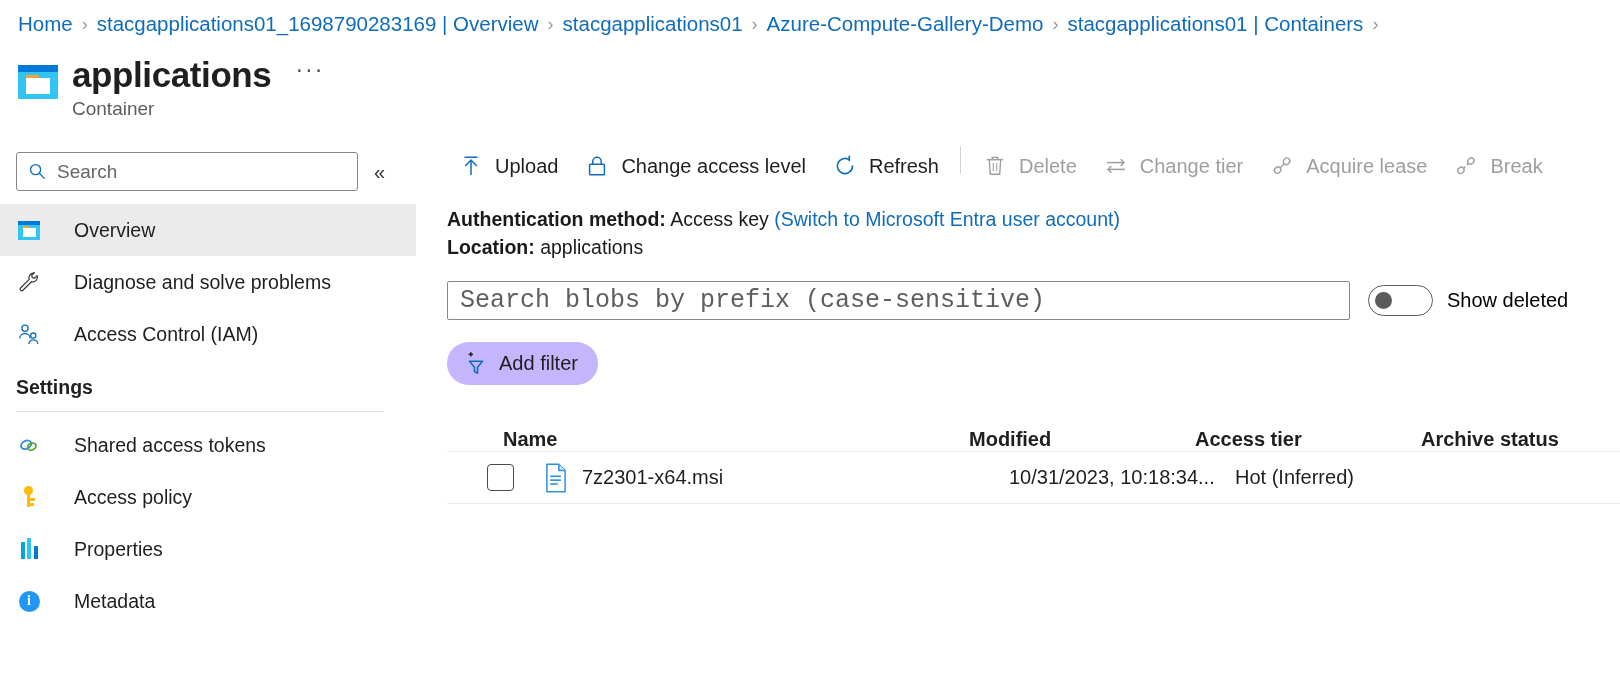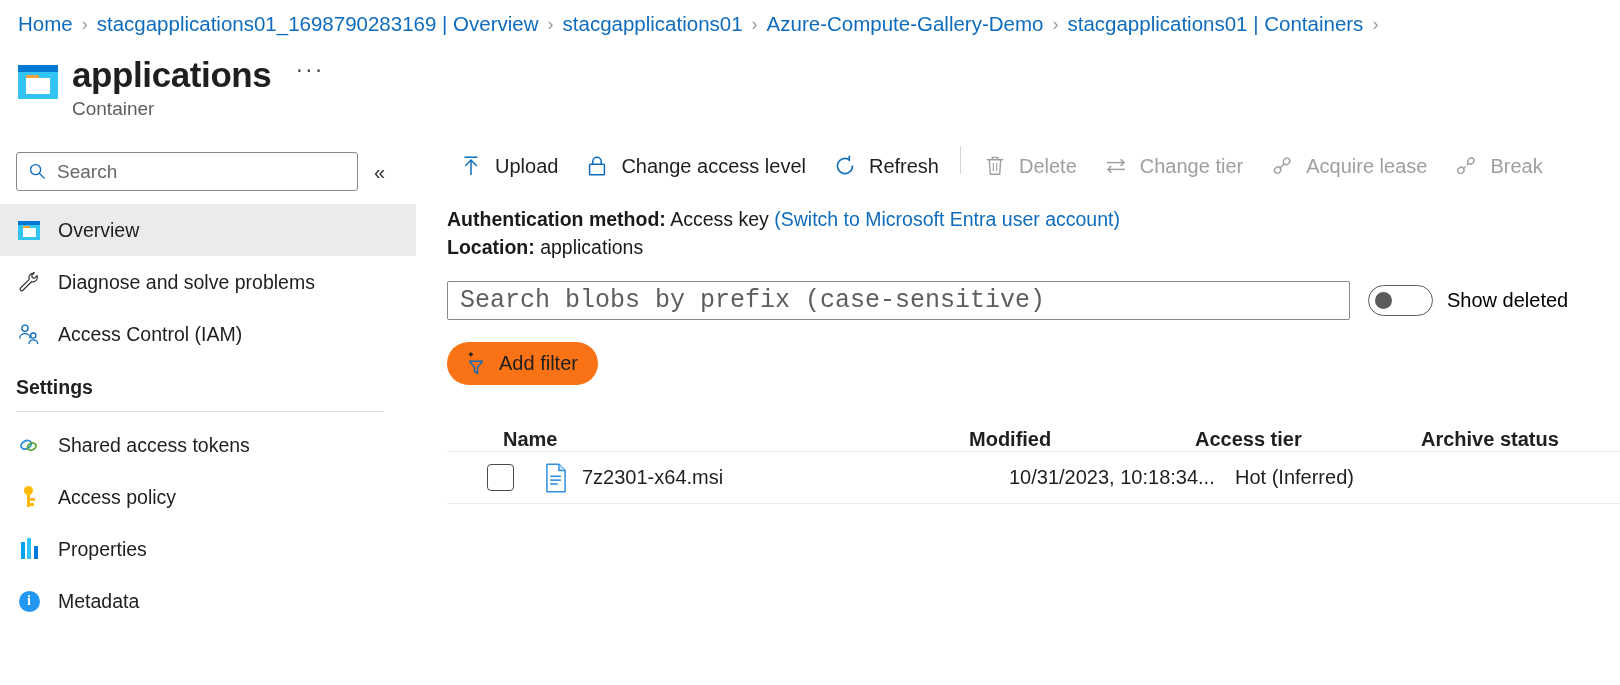--- a/index.html
+++ b/index.html
@@ -60,21 +60,21 @@
   }
   .search-input::placeholder { color: #65676b; opacity: 1; }
   .collapse-btn {
     margin-left: 16px; color: #323130; font-size: 20px; cursor: pointer;
     line-height: 1; user-select: none;
   }
 
   .nav-list { margin-top: 13px; }
   .nav-item {
     height: 52px; display: flex; align-items: center;
-    padding-left: 16px; cursor: pointer; font-size: 19.5px; color: #201f1e;
+    padding-left: 16px; cursor: pointer; font-size: 19.5px; color: #201f1e; gap: 16px;
   }
   .nav-item.selected { background: #ebebeb; }
   .nav-ico { width: 26px; height: 26px; margin-right: 16px; flex: none; display:flex; align-items:center; justify-content:center; }
 
   .nav-section {
     padding-left: 16px; padding-right: 32px; margin-top: 16px;
   }
   .nav-section-title { font-size: 19.5px; font-weight: 600; color: #201f1e; }
   .nav-divider { height: 1px; background: #e1dfdd; margin-top: 12px; }
 
@@ -131,21 +131,21 @@
   }
   .toggle .knob {
     position: absolute; left: 6px; top: 6px; width: 17px; height: 17px;
     border-radius: 50%; background: #5b5b5b;
   }
   .toggle-label { margin-left: 14px; font-size: 20px; color: #000000; white-space: nowrap; }
 
   .addfilter-row { margin-top: 22px; }
   .add-filter {
     display: inline-flex; align-items: center; height: 43px; padding: 0 20px 0 16px;
-    background: #f97316; border-radius: 22px; cursor: pointer; font-size: 20px; color:#201f1e;justify-content:space-between;
+    background: #c4b5fd; border-radius: 22px; cursor: pointer; font-size: 20px; color:#201f1e;justify-content:space-between;
   }
   .af-ico { width: 26px; height: 26px; margin-right: 10px; flex:none; }
 
   
   .tbl { margin-top: 30px; width: 1173px; }
   .tbl-head { display: flex; align-items: flex-end; height: 36px; font-size: 20px; font-weight: 600; color:#201f1e; }
   .tbl-row {
     display: flex; align-items: center; height: 52px;
     border-top: 1px solid #edebe9; font-size: 20px; color:#201f1e;padding-left:40px;
   }

